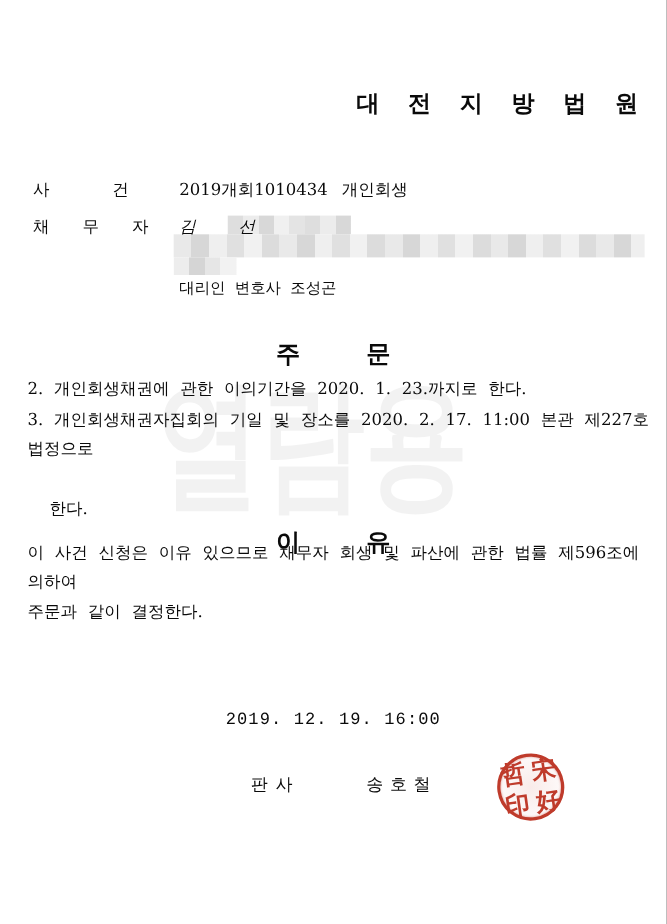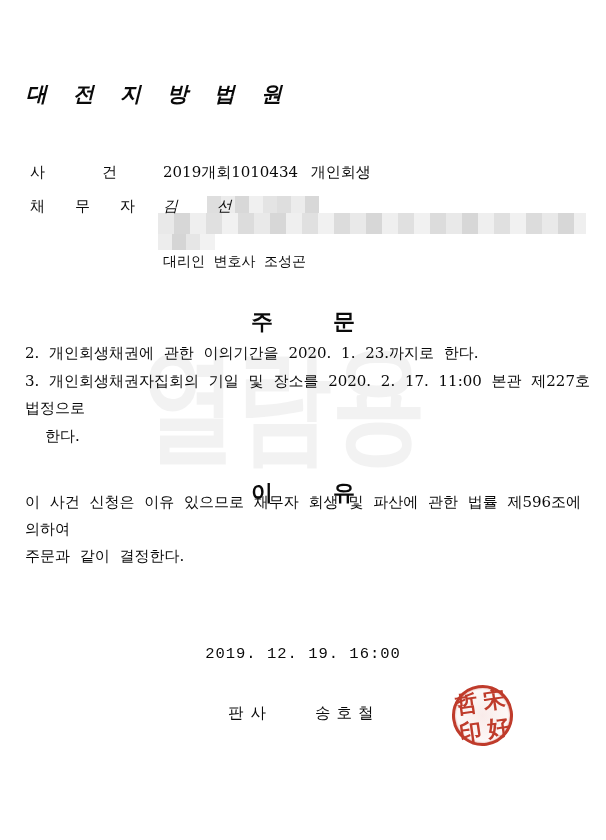--- a/index.html
+++ b/index.html
@@ -22,25 +22,24 @@
     font-size:128px; font-weight:bold;
     color:rgba(0,0,0,0.05);
     letter-spacing:0px;
     transform:scaleX(0.74);
     transform-origin:left top;
     white-space:nowrap;
   }
 
   .court-title {
     top:80px; left:0; right:0;
-    text-align:left;
+    text-align:right;
     font-size:21px; font-weight:bold;
     letter-spacing:26px; text-indent:26px;
     white-space:nowrap;
-    font-style:italic;
   }
   .doc-type {
     top:120px; left:0; right:0;
     text-align:center;
     font-size:21px; font-weight:bold;
     letter-spacing:74px; text-indent:74px;
     white-space:nowrap;
   }
 
   .case-label   { top:163px; left:30px;  font-size:15px; letter-spacing:57px; white-space:nowrap; }
@@ -68,32 +67,32 @@
     left:0; right:0;
     text-align:center;
     font-size:22px; font-weight:bold;
     letter-spacing:60px; text-indent:60px;
     white-space:nowrap;
   }
   .order-heading  { top:307px; }
   .reason-heading { top:478px; }
 
   .order-lines  { top:340px; left:25px; width:565px; font-size:15px; line-height:27.5px; word-spacing:5px; }
-  .order-lines .cont { padding-left:20px; }
+  .order-lines .cont { padding-left:20px;margin-top:26px; }
   .reason-lines { top:489px; left:25px; width:565px; font-size:15px; line-height:27px; word-spacing:5px; }
 
   .datetime {
     top:645px; left:0; right:0;
     text-align:center;
     font-size:15.5px; letter-spacing:1px;
     white-space:nowrap;
     font-family:Liberation Mono, monospace;
   }
 
-  .judge-row { top:703px; left:228px; display:flex; gap:42px; font-size:15.5px; white-space:nowrap; }
+  .judge-row { top:703px; left:228px; display:flex; gap:60px; font-size:15.5px; white-space:nowrap; }
   .judge-row .jlabel { letter-spacing:7px; }
   .judge-row .jname  { letter-spacing:6px; }
 
   .seal {
     position:absolute; z-index:2;
     left:452px; top:685px;
     width:61px; height:61px;
     border:3px solid #bf3b2b;
     border-radius:50%;
     transform:rotate(-8deg);

